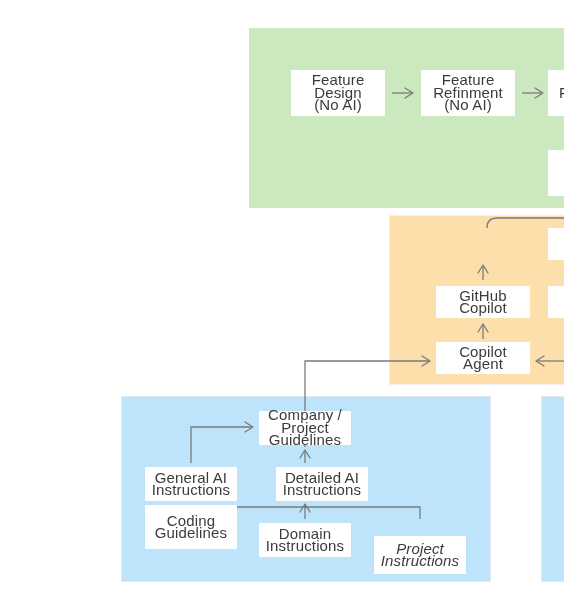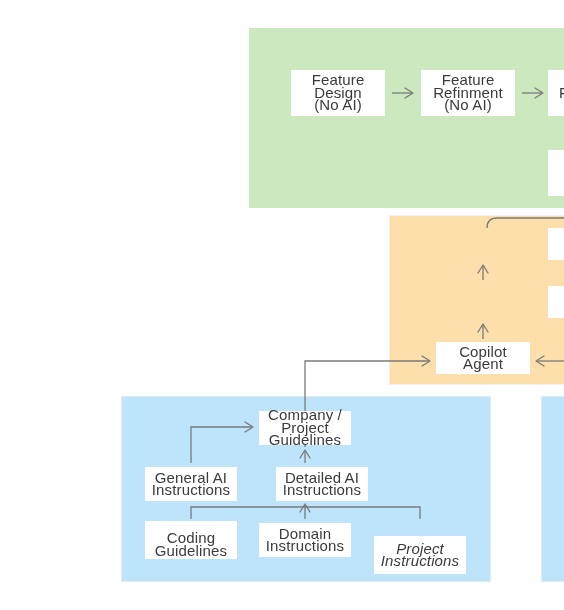--- a/index.html
+++ b/index.html
@@ -98,39 +98,42 @@
     </div>
     <div class="node" style="left: 548px; top: 70px; width: 40px; height: 46px;">
       <span>Fe</span>
     </div>
     <div class="node" style="left: 548px; top: 150px; width: 40px; height: 46px;">
       <span></span>
     </div>
     <div class="node" style="left: 548px; top: 228px; width: 40px; height: 32px;">
       <span></span>
     </div>
+    <div class="node" style="left: 436px; top: 286px; width: 94px; height: 32px;">
+      <span>GitHub Copilot</span>
+    </div>
     <div class="node" style="left: 548px; top: 286px; width: 40px; height: 32px;">
       <span></span>
     </div>
     <div class="node" style="left: 436px; top: 342px; width: 94px; height: 32px;">
       <span>Copilot Agent</span>
     </div>
     <div class="node" style="left: 259px; top: 411px; width: 92px; height: 34px;">
       <span>Company /
 Project Guidelines</span>
     </div>
     <div class="node" style="left: 145px; top: 467px; width: 92px; height: 34px;">
       <span>General AI
 Instructions</span>
     </div>
     <div class="node" style="left: 276px; top: 467px; width: 92px; height: 34px;">
       <span>Detailed AI
 Instructions</span>
     </div>
-    <div class="node" style="left: 145px; top: 521px; width: 92px; height: 38px; align-items: flex-end;">
+    <div class="node" style="left: 145px; top: 505px; width: 92px; height: 44px;">
       <span>Coding Guidelines</span>
     </div>
     <div class="node" style="left: 259px; top: 523px; width: 92px; height: 34px;">
       <span>Domain
 Instructions</span>
     </div>
     <div class="node" style="left: 374px; top: 536px; width: 92px; height: 38px; font-style: italic;">
       <span>Project
 Instructions</span>
     </div>

